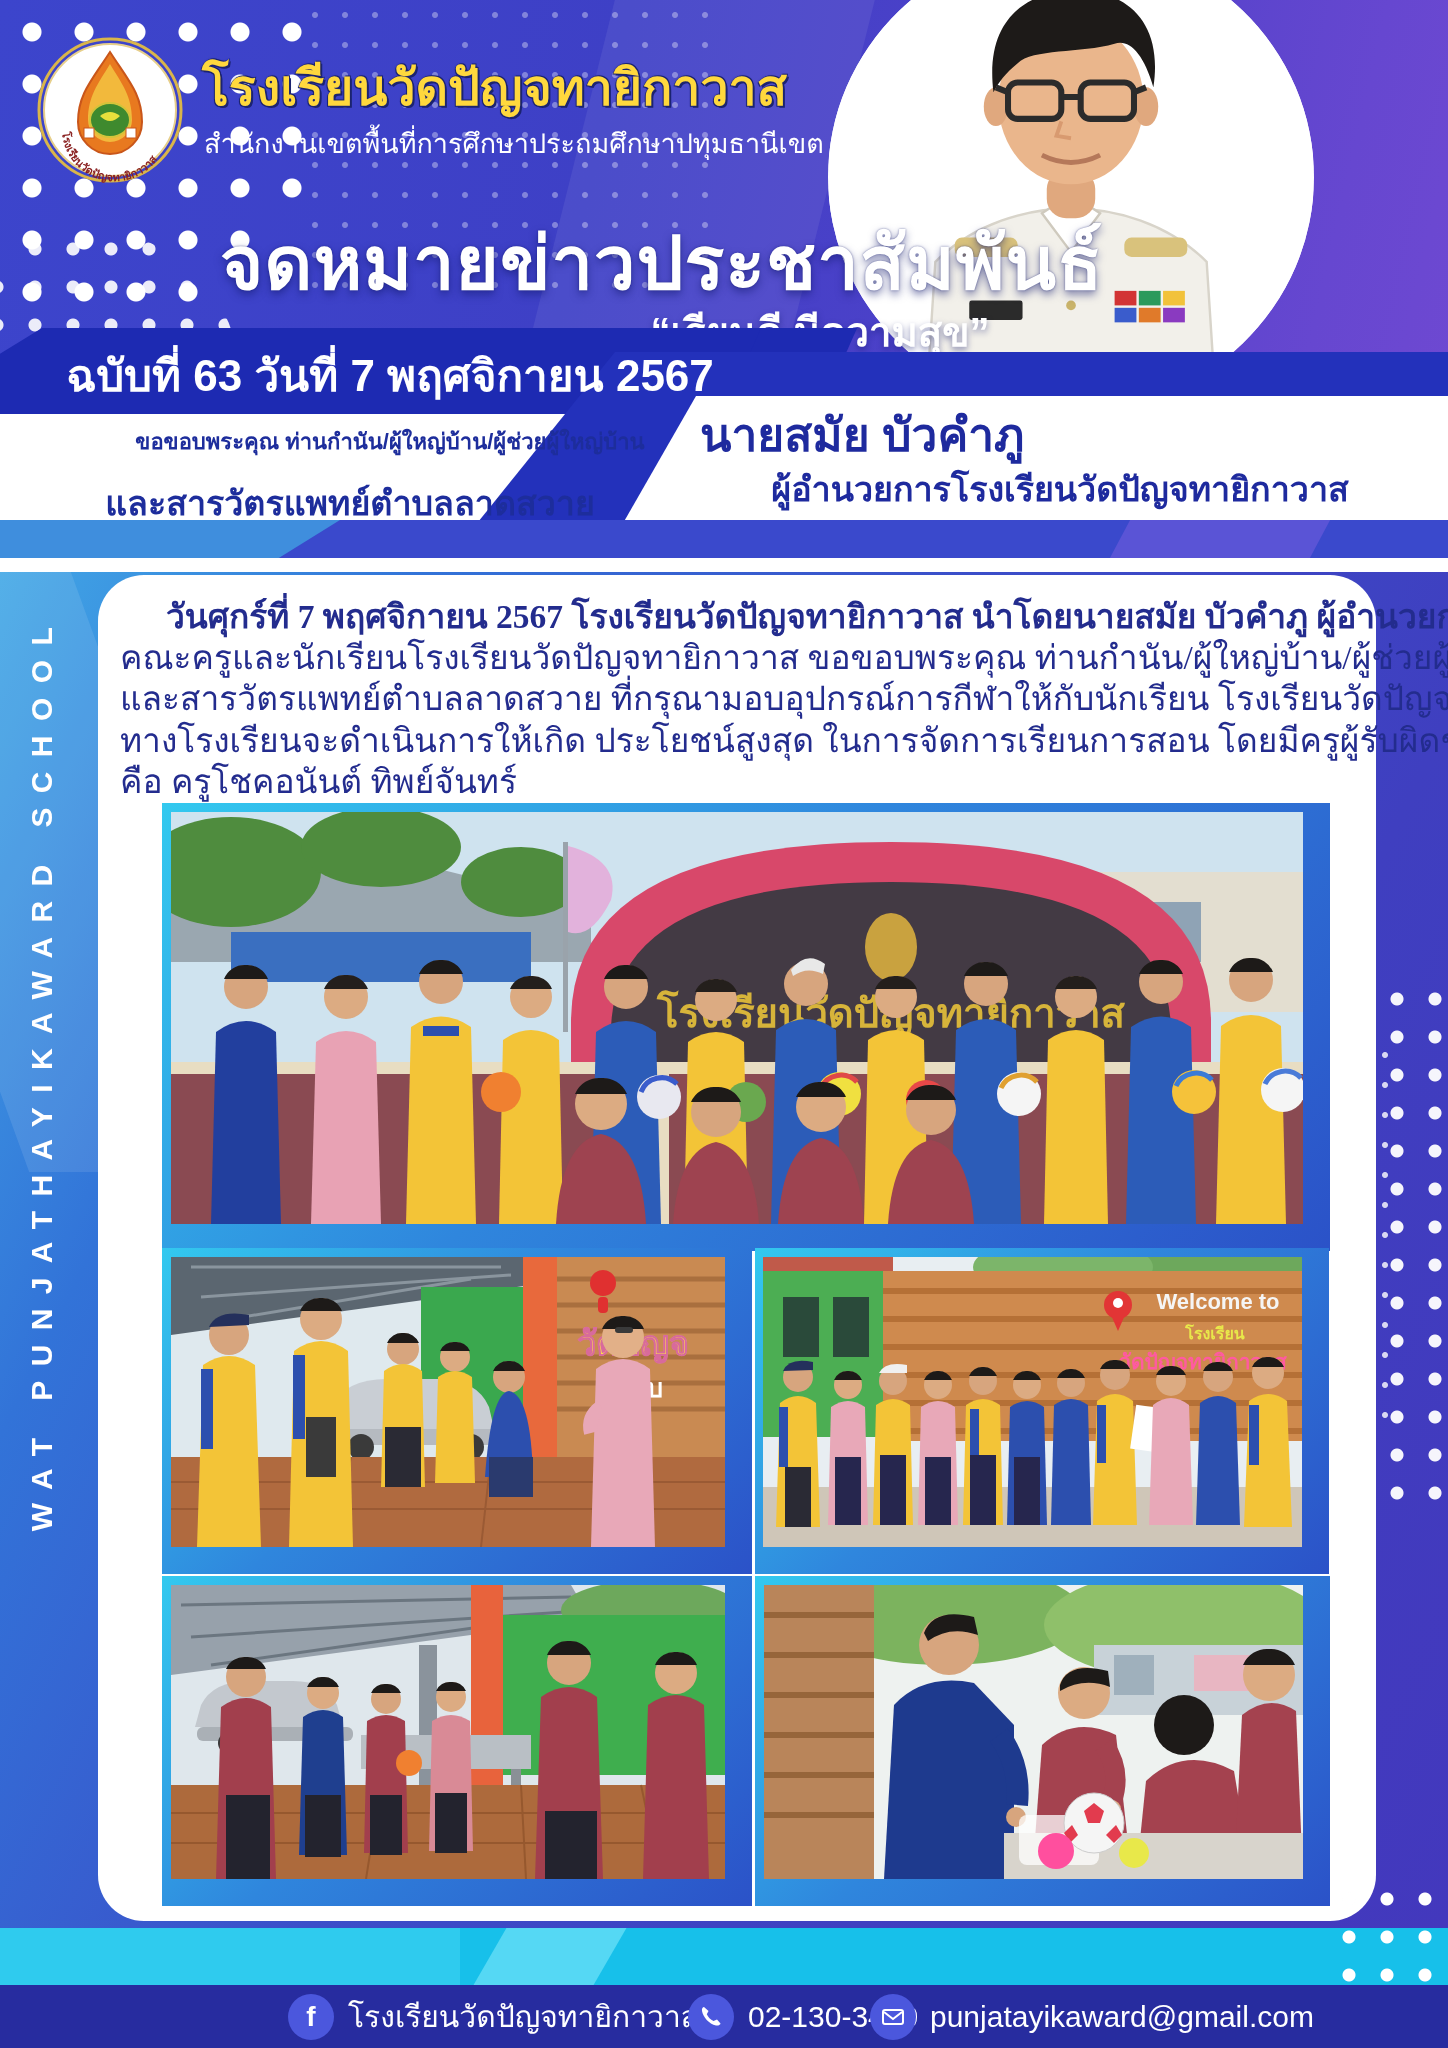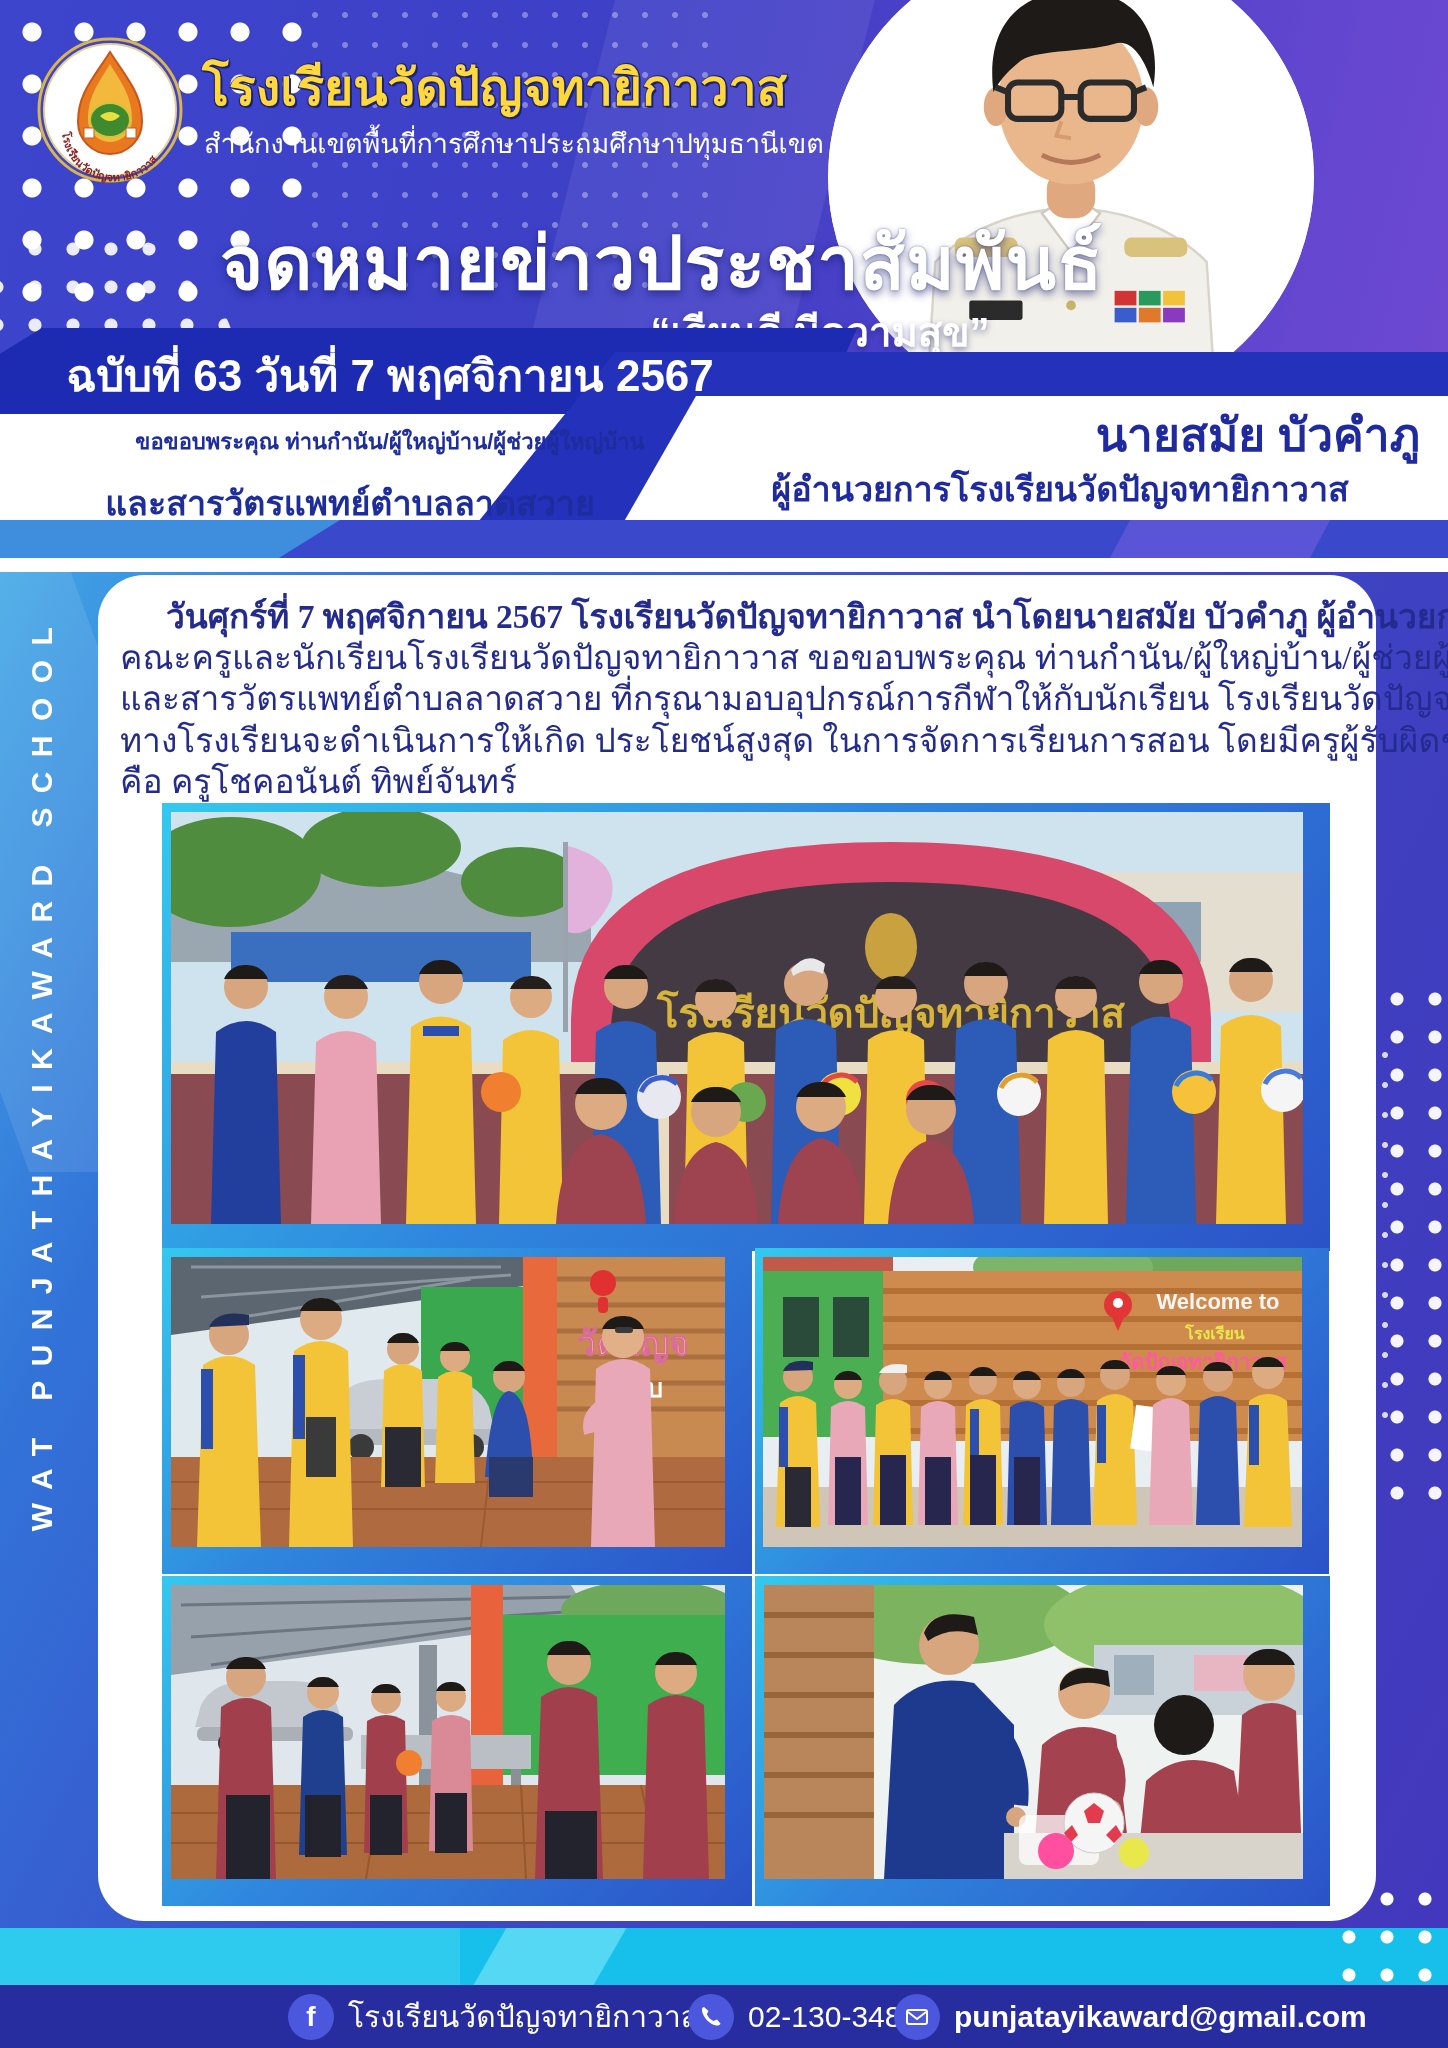--- a/index.html
+++ b/index.html
@@ -37,21 +37,21 @@
   .edition-wedge{left:742px;top:328px;width:96px;height:86px;background:#1d2ab2;transform:skewX(-24deg);}
 
   .white-strip{left:0;top:414px;width:1448px;height:142px;background:#ffffff;}
   .thanks1{left:30px;top:424px;width:640px;font-size:22px;font-weight:bold;color:#1d2d9c;text-align:center;z-index:6;margin-left:40px;}
   .thanks2{left:30px;top:468px;width:640px;font-size:34px;font-weight:bold;color:#1d2d9c;text-align:center;z-index:6;margin-top:8px;}
 
   .dir-band{left:470px;top:352px;width:978px;height:180px;background:#2331bb;
     clip-path:polygon(145px 0,100% 0,100% 100%,0 100%);z-index:4;}
   .dir-box{left:618px;top:396px;width:830px;height:136px;background:#ffffff;
     clip-path:polygon(78px 0,100% 0,100% 100%,0 100%);z-index:5;border-radius:26px 0 0 0;}
-  .dir-name{left:700px;top:398px;width:720px;font-size:46px;font-weight:bold;color:#1e2a9e;text-align:right;z-index:6;}
+  .dir-name{left:700px;top:398px;width:720px;font-size:46px;font-weight:bold;color:#1e2a9e;text-align:left;z-index:6;}
   .dir-title{left:690px;top:462px;width:740px;font-size:34px;font-weight:bold;color:#1e2a9e;text-align:center;z-index:6;}
 
   .divider-band{left:0;top:520px;width:1448px;height:38px;background:#3a49cc;z-index:6;}
   .divider-band .lite{position:absolute;left:0;top:0;width:340px;height:38px;background:#3f8edd;
     clip-path:polygon(0 0,100% 0,82% 100%,0 100%);}
   .divider-band .lite2{position:absolute;left:1120px;top:0;width:200px;height:38px;background:#5a54d6;
     transform:skewX(-28deg);}
   .divider-white{left:0;top:558px;width:1448px;height:14px;background:#ffffff;z-index:6;}
 
   
@@ -636,21 +636,21 @@
       <span>โรงเรียนวัดปัญจทายิกาวาส</span>
     </div>
     <div class="f-item" style="left:688px;">
       <div class="f-circle">
         <svg width="24" height="24" viewBox="0 0 24 24">
             <path d="M5 2 C4 2 2.5 3.5 3 6 C4 12 10 19 17 20.5 C19.5 21 21.5 19.5 21.5 18.5 L18 14.5 L14.5 16 C11.5 14.5 9 12 7.8 9.2 L9.5 6 Z" fill="#ffffff"></path>
           </svg>
       </div>
       <span>02-130-3480</span>
     </div>
-    <div class="f-item" style="left:894px;font-weight:bold;">
+    <div class="f-item" style="left:870px;">
       <div class="f-circle">
         <svg width="26" height="26" viewBox="0 0 26 26">
             <rect x="3" y="6" width="20" height="14" rx="2" fill="none" stroke="#ffffff" stroke-width="2"></rect>
             <path d="M4 8 L13 15 L22 8" fill="none" stroke="#ffffff" stroke-width="2"></path>
           </svg>
       </div>
       <span>punjatayikaward@gmail.com</span>
     </div>
   </div>
 

